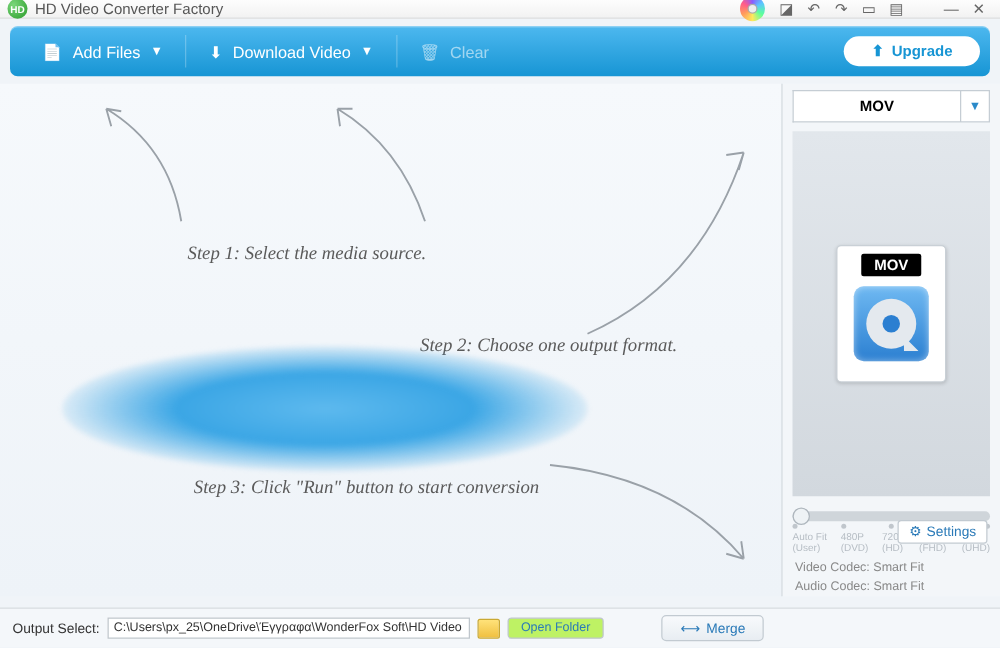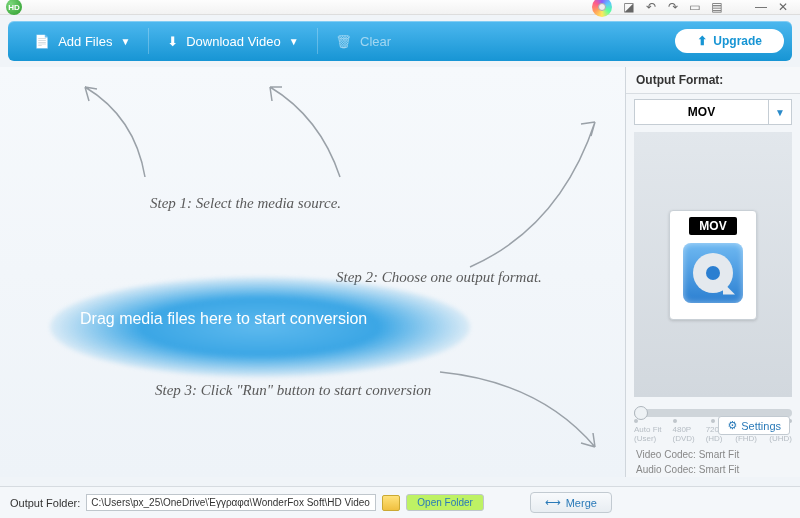--- a/index.html
+++ b/index.html
@@ -61,20 +61,21 @@
 .folder-ico { width: 18px; height: 16px; background: linear-gradient(to bottom,#ffe27a,#f0c040); border: 1px solid #caa933; border-radius: 2px; cursor: pointer; }
 .open-folder { font-size: 10px; color: #2a7ab8; background: #bef264; border: 1px solid #bfc6cc; padding: 2px 10px; border-radius: 3px; cursor: pointer; }
 .merge { font-size: 11px; color: #2a7ab8; background: linear-gradient(to bottom,#f8fafc,#e8edf2); border: 1px solid #c2cad1; padding: 3px 14px; border-radius: 4px; cursor: pointer; margin-left: 40px; display: flex; gap: 5px; align-items: center; }
 .run { margin-left: auto; font-size: 15px; color: #fff; background: linear-gradient(to bottom,#4bb6f0,#1a8fd2); border: 1px solid #1678b4; padding: 3px 40px; border-radius: 14px; cursor: pointer; font-style: italic; font-weight: bold; box-shadow: inset 0 1px 0 rgba(255,255,255,0.4); }
 </style>
 </head>
 <body>
 
 <div class="titlebar">
   <div class="logo">HD</div>
+  <div class="title">HD Video Converter Factory</div>
   <div class="spacer"></div>
   <div class="cd"></div>
   <div class="tbtn">◪</div>
   <div class="tbtn">↶</div>
   <div class="tbtn">↷</div>
   <div class="tbtn">▭</div>
   <div class="tbtn">▤</div>
   <div class="tbtn"> </div>
   <div class="tbtn">—</div>
   <div class="tbtn">✕</div>
@@ -115,25 +116,23 @@
     <svg class="arrow" style="left:460px;top:40px" width="150" height="170">
         <path d="M10,160 Q100,120 135,15 M135,15 l-4,14 M135,15 l-14,2" stroke="#9aa1a8" stroke-width="1.5" fill="none"></path>
       </svg>
     <svg class="arrow" style="left:430px;top:285px" width="180" height="110">
         <path d="M10,20 Q110,30 165,95 M165,95 l-14,-4 M165,95 l-2,-14" stroke="#9aa1a8" stroke-width="1.5" fill="none"></path>
       </svg>
     <div class="step step1">Step 1: Select the media source.</div>
     <div class="step step2">Step 2: Choose one output format.</div>
     <div class="step step3">Step 3: Click "Run" button to start conversion</div>
     <div class="blob"></div>
-    <div class="blob-text">Drag media files here to start conversion</div>
   </div>
 
   <div class="sidebar">
-    <div class="sidebar-h">Output Format:</div>
     <div class="format-sel">
       <div class="fmt">MOV</div>
       <div class="fmt-caret">▼</div>
     </div>
     <div class="format-preview">
       <div class="mov-badge">
         <div class="lbl">MOV</div>
         <div class="qt">
           <div class="qt-circ">
               <div class="qt-tail"></div>
@@ -163,21 +162,21 @@
     <div class="codec">Video Codec: Smart Fit</div>
     <div class="codec">Audio Codec: Smart Fit</div>
   </div>
   <div class="settings-btn">
     <span>⚙</span>
     <span>Settings</span>
   </div>
 </div>
 
 <div class="bottombar">
-  <span class="lbl">Output Folder:</span>
+  <span class="lbl">Output Select:</span>
   <input class="path" value="C:\Users\px_25\OneDrive\Έγγραφα\WonderFox Soft\HD Video Converter F" style="">
   <div class="folder-ico"></div>
   <div class="open-folder">Open Folder</div>
   <div class="merge">
     <span>⟷</span>
     <span>Merge</span>
   </div>
 </div>
 
 </body></html>

